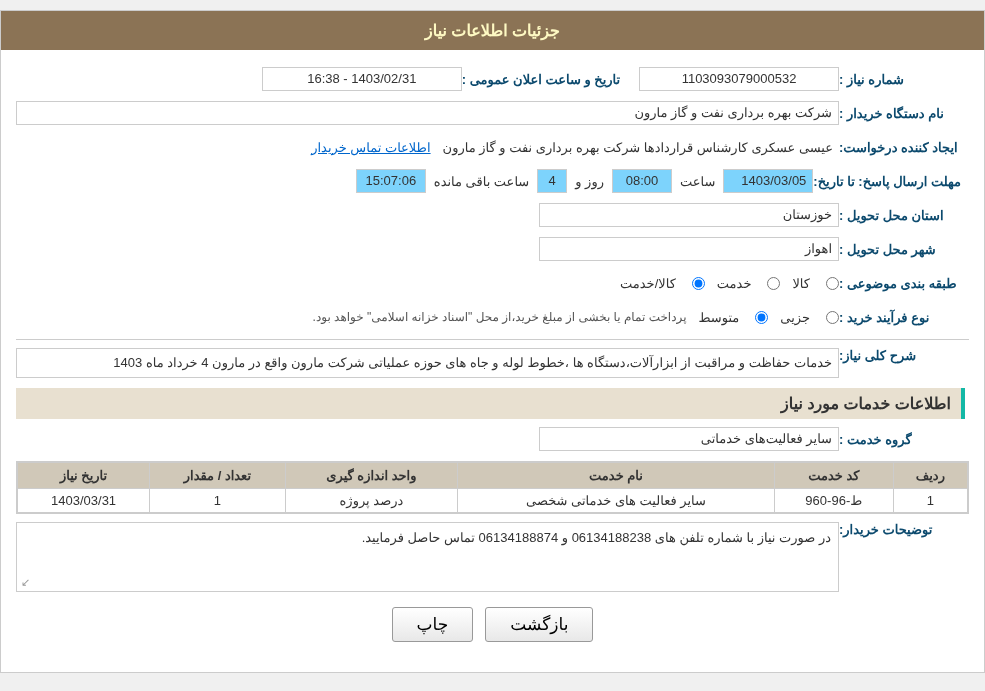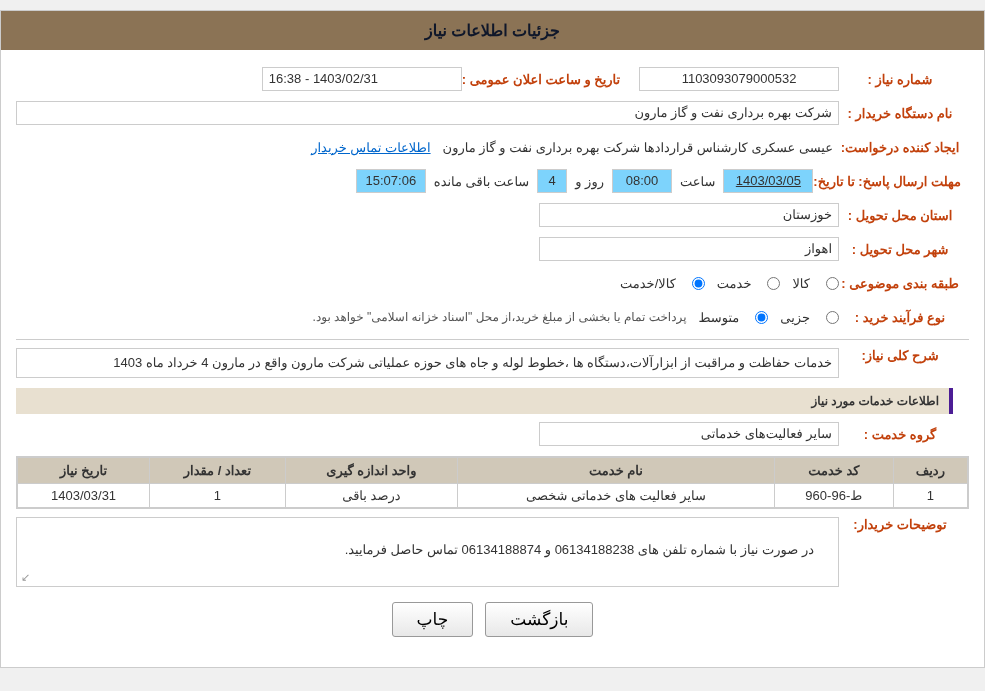--- a/index.html
+++ b/index.html
@@ -11,42 +11,42 @@
       color: #333;
     }
     .page-wrapper {
       max-width: 985px;
       margin: 10px auto;
       background: #fff;
       border: 1px solid #ccc;
     }
     .header {
       background: #8B7355;
-      color: #0f172a;
+      color: #fef9c3;
       text-align: center;
       padding: 10px 0;
       font-size: 16px;
       font-weight: bold;
     }
     .content {
       padding: 15px;
     }
     .form-row {
       display: flex;
       align-items: center;
       margin-bottom: 6px;
       min-height: 28px;
     }
     .label {
       font-weight: bold;
       white-space: nowrap;
       min-width: 130px;
-      text-align: center;
+      text-align: left;
       padding-right: 8px;
-      color: #c2410c;
+      color: #0c4a6e;
     }
     .value-box {
       border: 1px solid #ccc;
       background: #fff;
       padding: 3px 6px;
       min-height: 24px;
       flex: 1;
     }
     .value-text {
       padding: 3px 6px;
@@ -82,23 +82,23 @@
     }
     .radio-item {
       display: flex;
       align-items: center;
       gap: 16px;
     }
     .section-title {
       background: #e8e0d0;
       font-weight: bold;
       padding: 6px 10px;
-      margin: 10px 16px 6px 0;
-      font-size: 12px;
-      border-right: 4px solid #4c1d95;
+      margin: 10px 4px 6px 0;
+      font-size: 16px;
+      border-right: 4px solid #14b8a6;
     }
     .table-container {
       margin: 8px 0;
       border: 1px solid #ccc;
     }
     table {
       width: 100%;
       border-collapse: collapse;
     }
     th {
@@ -110,21 +110,21 @@
     }
     td {
       border: 1px solid #ccc;
       padding: 4px 8px;
       text-align: center;
     }
     tr:nth-child(even) td { background: #f9f9f9; }
     .description-box {
       border: 1px solid #ccc;
       min-height: 70px;
-      padding: 24px;
+      padding: 7px;
       background: #fff;
       flex: 1;
       position: relative;
     }
     .description-box::after {
       content: '↙';
       position: absolute;
       bottom: 2px;
       left: 4px;
       color: #999;
@@ -170,40 +170,40 @@
     <span>جزئیات اطلاعات نیاز</span>
   </div>
 
   <div class="content">
 
     <div class="form-row">
       <div class="label">شماره نیاز :</div>
       <div class="value-box" style="max-width:200px; text-align:center;">1103093079000532</div>
       &nbsp;&nbsp;&nbsp;
       <div class="label">تاریخ و ساعت اعلان عمومی :</div>
-      <div class="value-box" style="max-width:200px; text-align:left;">1403/02/31 - 16:38</div>
+      <div class="value-box" style="max-width:200px; text-align:center;">1403/02/31 - 16:38</div>
     </div>
 
     <div class="form-row">
       <div class="label">نام دستگاه خریدار :</div>
       <div class="value-box">شرکت بهره برداری نفت و گاز مارون</div>
     </div>
 
     <div class="form-row">
       <div class="label">ایجاد کننده درخواست:</div>
       <div class="inline-group">
         <span class="value-text">عیسی عسکری کارشناس قراردادها شرکت بهره برداری نفت و گاز مارون</span>
         <span class="link-text">اطلاعات تماس خریدار</span>
       </div>
     </div>
 
     <div class="form-row">
       <div class="label">مهلت ارسال پاسخ: تا تاریخ:</div>
       <div class="date-time-row">
-        <div class="small-box" style="min-width:90px; text-align:center;text-decoration:underline;">1403/03/05</div>
+        <div class="small-box" style="min-width:90px; text-align:right;">1403/03/05</div>
         <span>ساعت</span>
         <div class="small-box" style="min-width:60px; text-align:center;">08:00</div>
         <span>روز و</span>
         <div class="small-box" style="min-width:30px; text-align:center;">4</div>
         <span>ساعت باقی مانده</span>
         <div class="small-box" style="min-width:70px; text-align:center;">15:07:06</div>
       </div>
     </div>
 
     <div class="form-row">
@@ -275,21 +275,21 @@
             <th>واحد اندازه گیری</th>
             <th>تعداد / مقدار</th>
             <th>تاریخ نیاز</th>
           </tr>
         </thead>
         <tbody id="table-body">
         <tr>
               <td>1</td>
               <td>ط-96-960</td>
               <td>سایر فعالیت های خدماتی شخصی</td>
-              <td>درصد باقی</td>
+              <td>درصد پروژه</td>
               <td>1</td>
               <td>1403/03/31</td>
             </tr>
           </tbody>
       </table>
     </div>
 
     <div class="form-row" style="align-items:flex-start; margin-top:8px;">
       <div class="label">توضیحات خریدار:</div>
       <div class="description-box">در صورت نیاز با شماره تلفن های 06134188238 و 06134188874 تماس حاصل فرمایید.</div>

